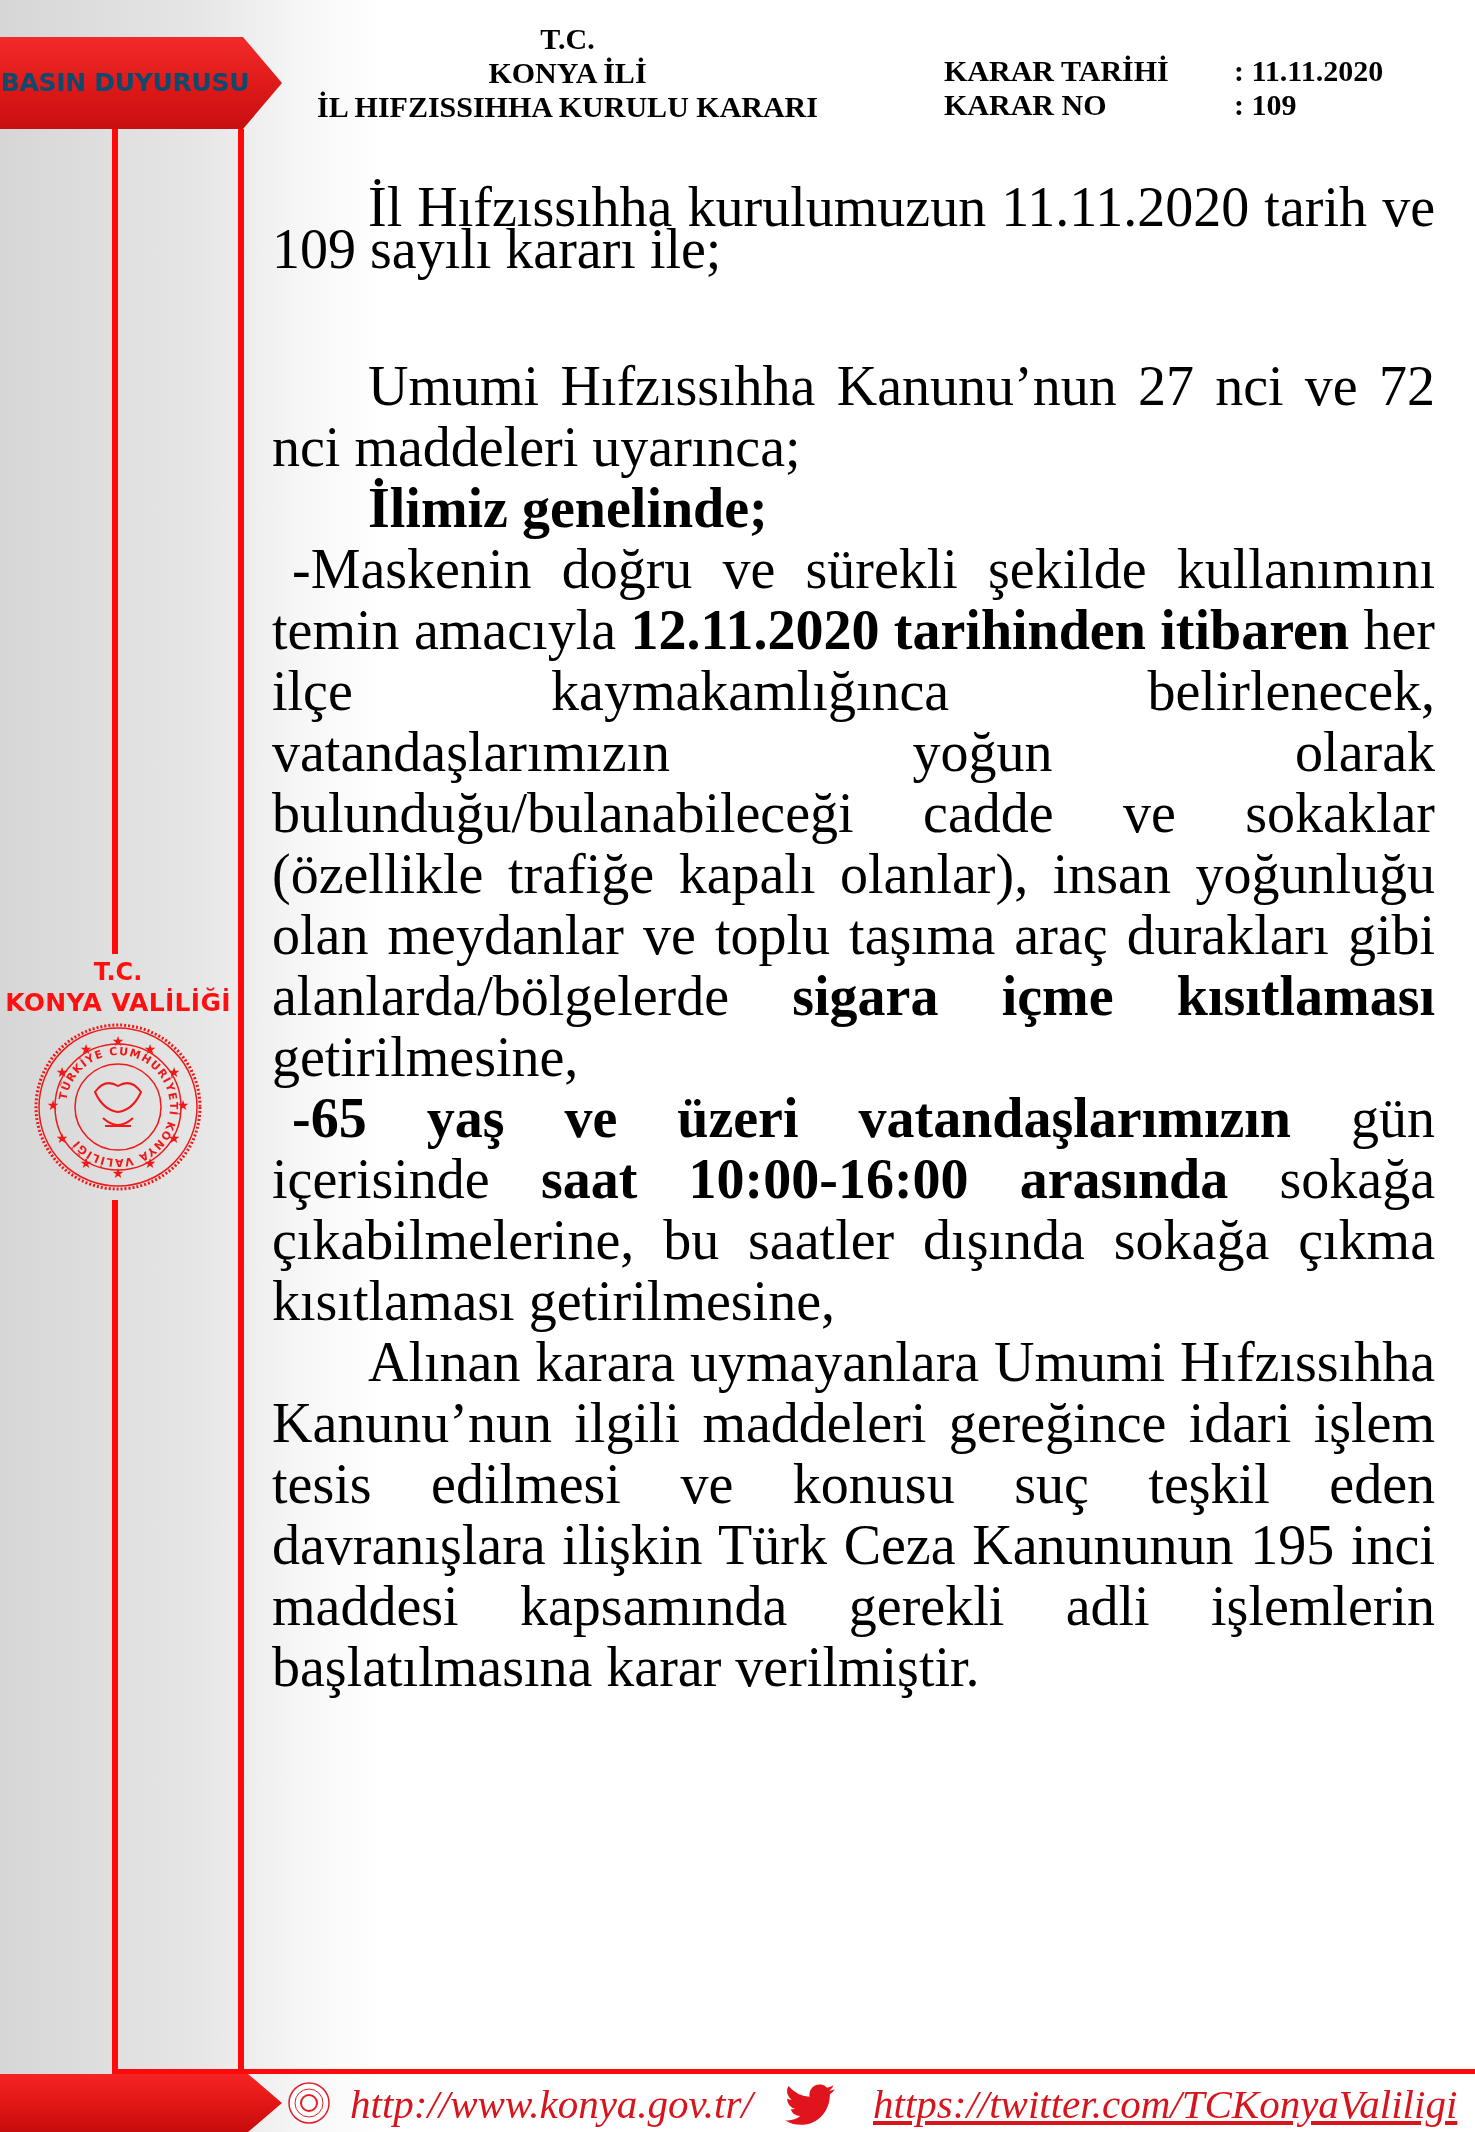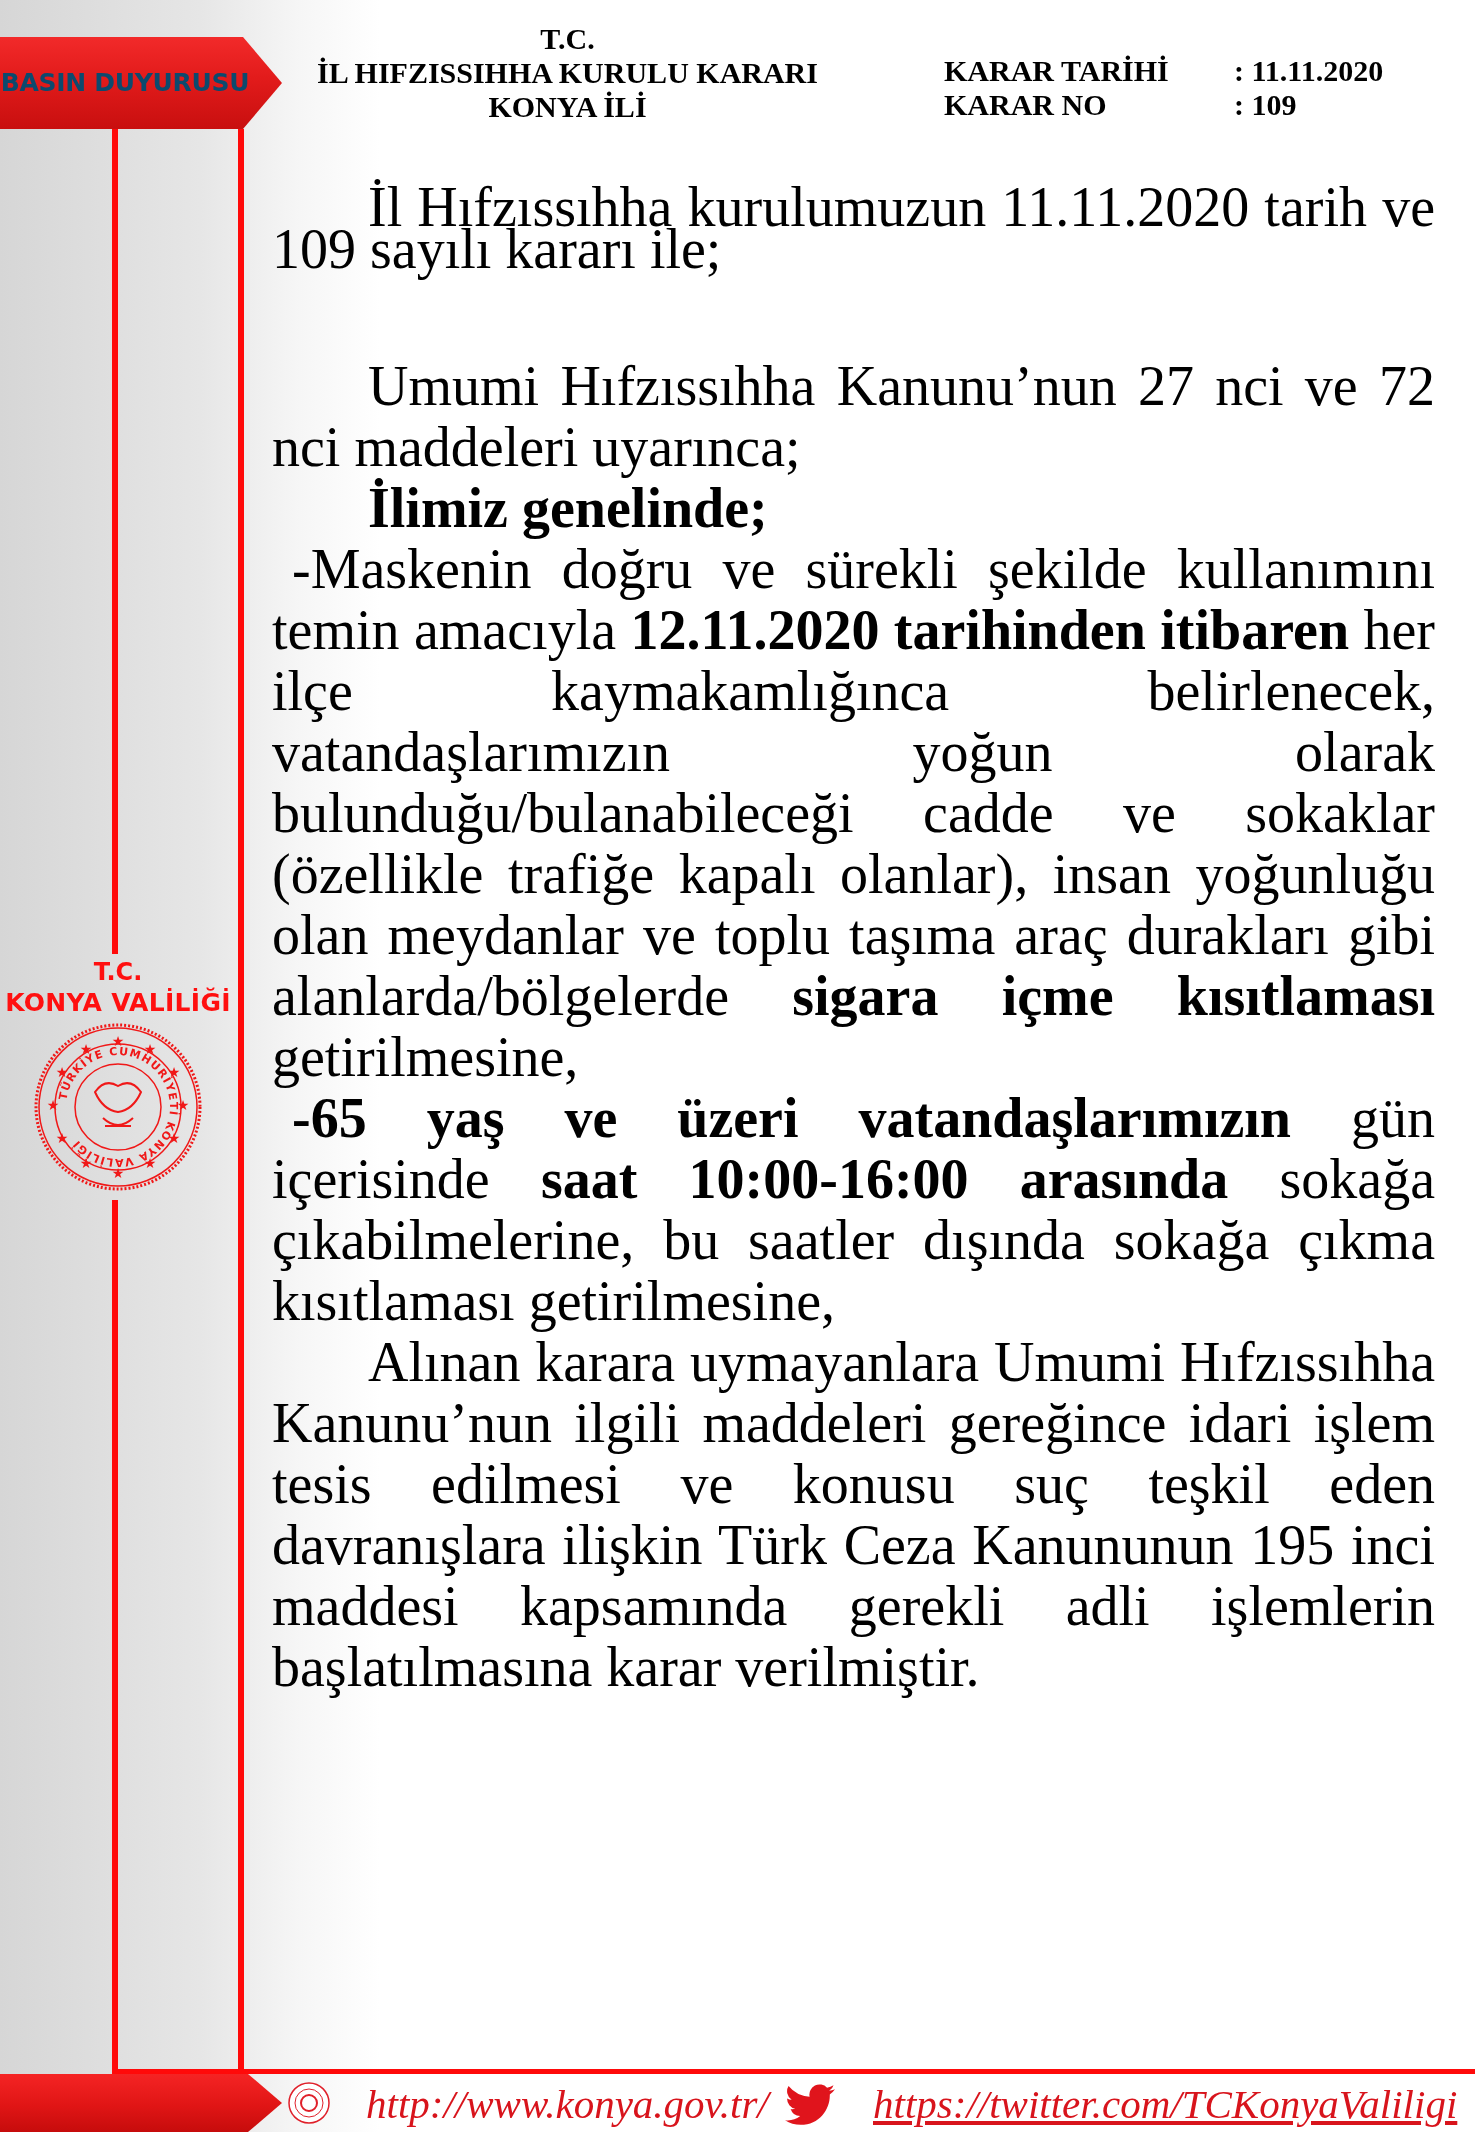--- a/index.html
+++ b/index.html
@@ -67,21 +67,21 @@
   .banner-bottom {
     left:0; top:2074px; width:282px; height:58px;
     background: linear-gradient(to bottom, #f52424 0%, #e01515 55%, #c60c0c 100%);
     clip-path: polygon(0 0, 248px 0, 282px 29px, 248px 58px, 0 58px);
   }
   .foot-seal { left:287px; top:2081px; width:44px; height:44px; }
   .foot-link {
     top:2080px; font-style:italic; color:#d8141c; font-size:41px; line-height:48px;
     font-family:"Liberation Serif", "DejaVu Serif", serif;
   }
-  .foot-link-web { left:366px;text-align:right; }
+  .foot-link-web { left:350px;text-align:right; }
   .foot-link-tw { left:873px;text-decoration:underline; }
   .twitter-icon { left:785px; top:2084px; width:50px; height:42px; }
 </style>
 </head>
 <body>
 
 <div class="abs banner-top"></div>
 <div class="abs banner-top-label">BASIN DUYURUSU</div>
 
 <div class="abs vline vl-left-top"></div>
@@ -118,22 +118,22 @@
   </text>
   <g fill="none" stroke="#f01818" stroke-width="2">
     <path d="M62 70 q10 -14 23 -6 q13 -8 23 6 q-8 18 -23 20 q-15 -2 -23 -20z"></path>
     <path d="M70 96 q15 14 30 0"></path>
     <path d="M72 104 h26"></path>
   </g>
 </svg>
 
 <div class="abs hdr-center">
   <div>T.C.</div>
+  <div>KONYA İLİ</div>
   <div>İL HIFZISSIHHA KURULU KARARI</div>
-  <div>KONYA İLİ</div>
 </div>
 <div class="abs hdr-right">
   <div class="hdr-row">
     <span class="lbl">KARAR TARİHİ</span>
     <span>: 11.11.2020</span>
   </div>
   <div class="hdr-row">
     <span class="lbl">KARAR NO</span>
     <span>: 109</span>
   </div>

